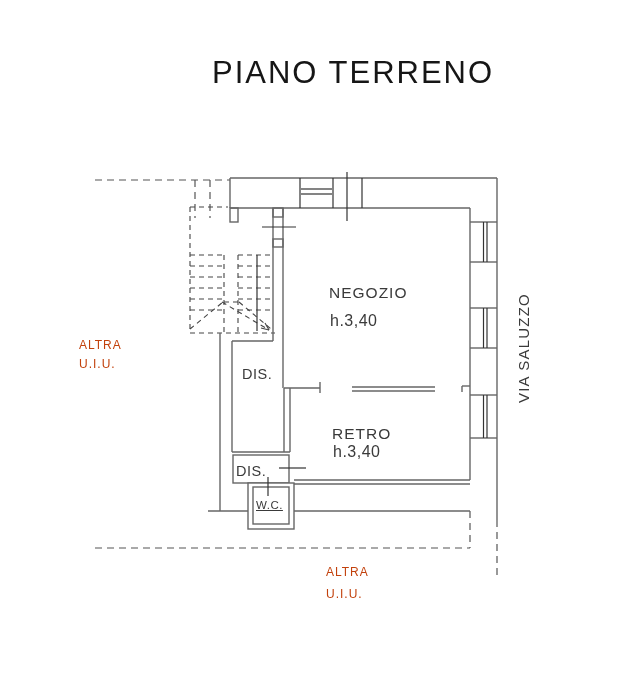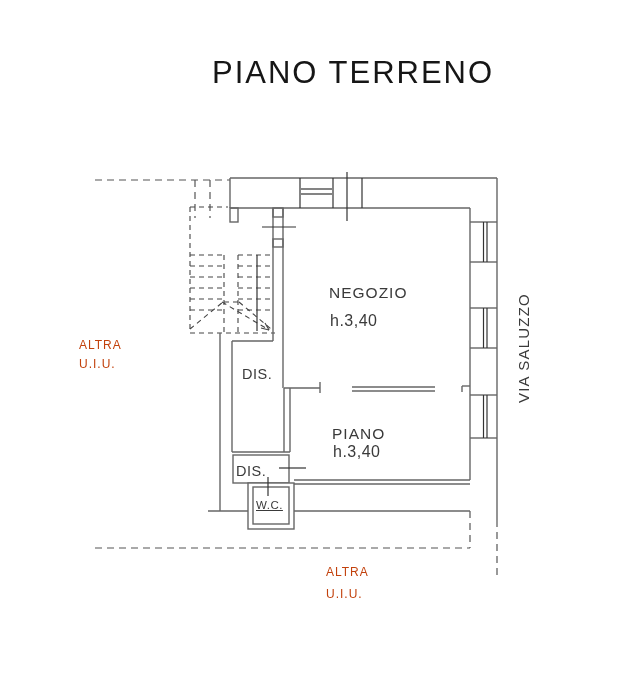--- a/index.html
+++ b/index.html
@@ -135,21 +135,21 @@
   <div class="lbl street street-v" style="left:523px;top:348px;">VIA SALUZZO</div>
 
   <div class="lbl neighbor" style="left:79px;top:339px;">ALTRA</div>
   <div class="lbl neighbor" style="left:79px;top:358px;">U.I.U.</div>
 
   <div class="lbl room" style="left:329px;top:285px;">NEGOZIO</div>
   <div class="lbl height" style="left:330px;top:313px;">h.3,40</div>
 
   <div class="lbl room-sm" style="left:242px;top:367px;">DIS.</div>
 
-  <div class="lbl room" style="left:332px;top:426px;">PIANO</div>
+  <div class="lbl room" style="left:332px;top:426px;">RETRO</div>
   <div class="lbl height" style="left:333px;top:444px;">h.3,40</div>
 
   <div class="lbl room-sm" style="left:236px;top:464px;">DIS.</div>
 
   <div class="lbl tiny" style="left:256px;top:500px;">W.C.</div>
 
 
   <div class="lbl neighbor" style="left:326px;top:566px;">ALTRA</div>
   <div class="lbl neighbor" style="left:326px;top:588px;">U.I.U.</div>
 

